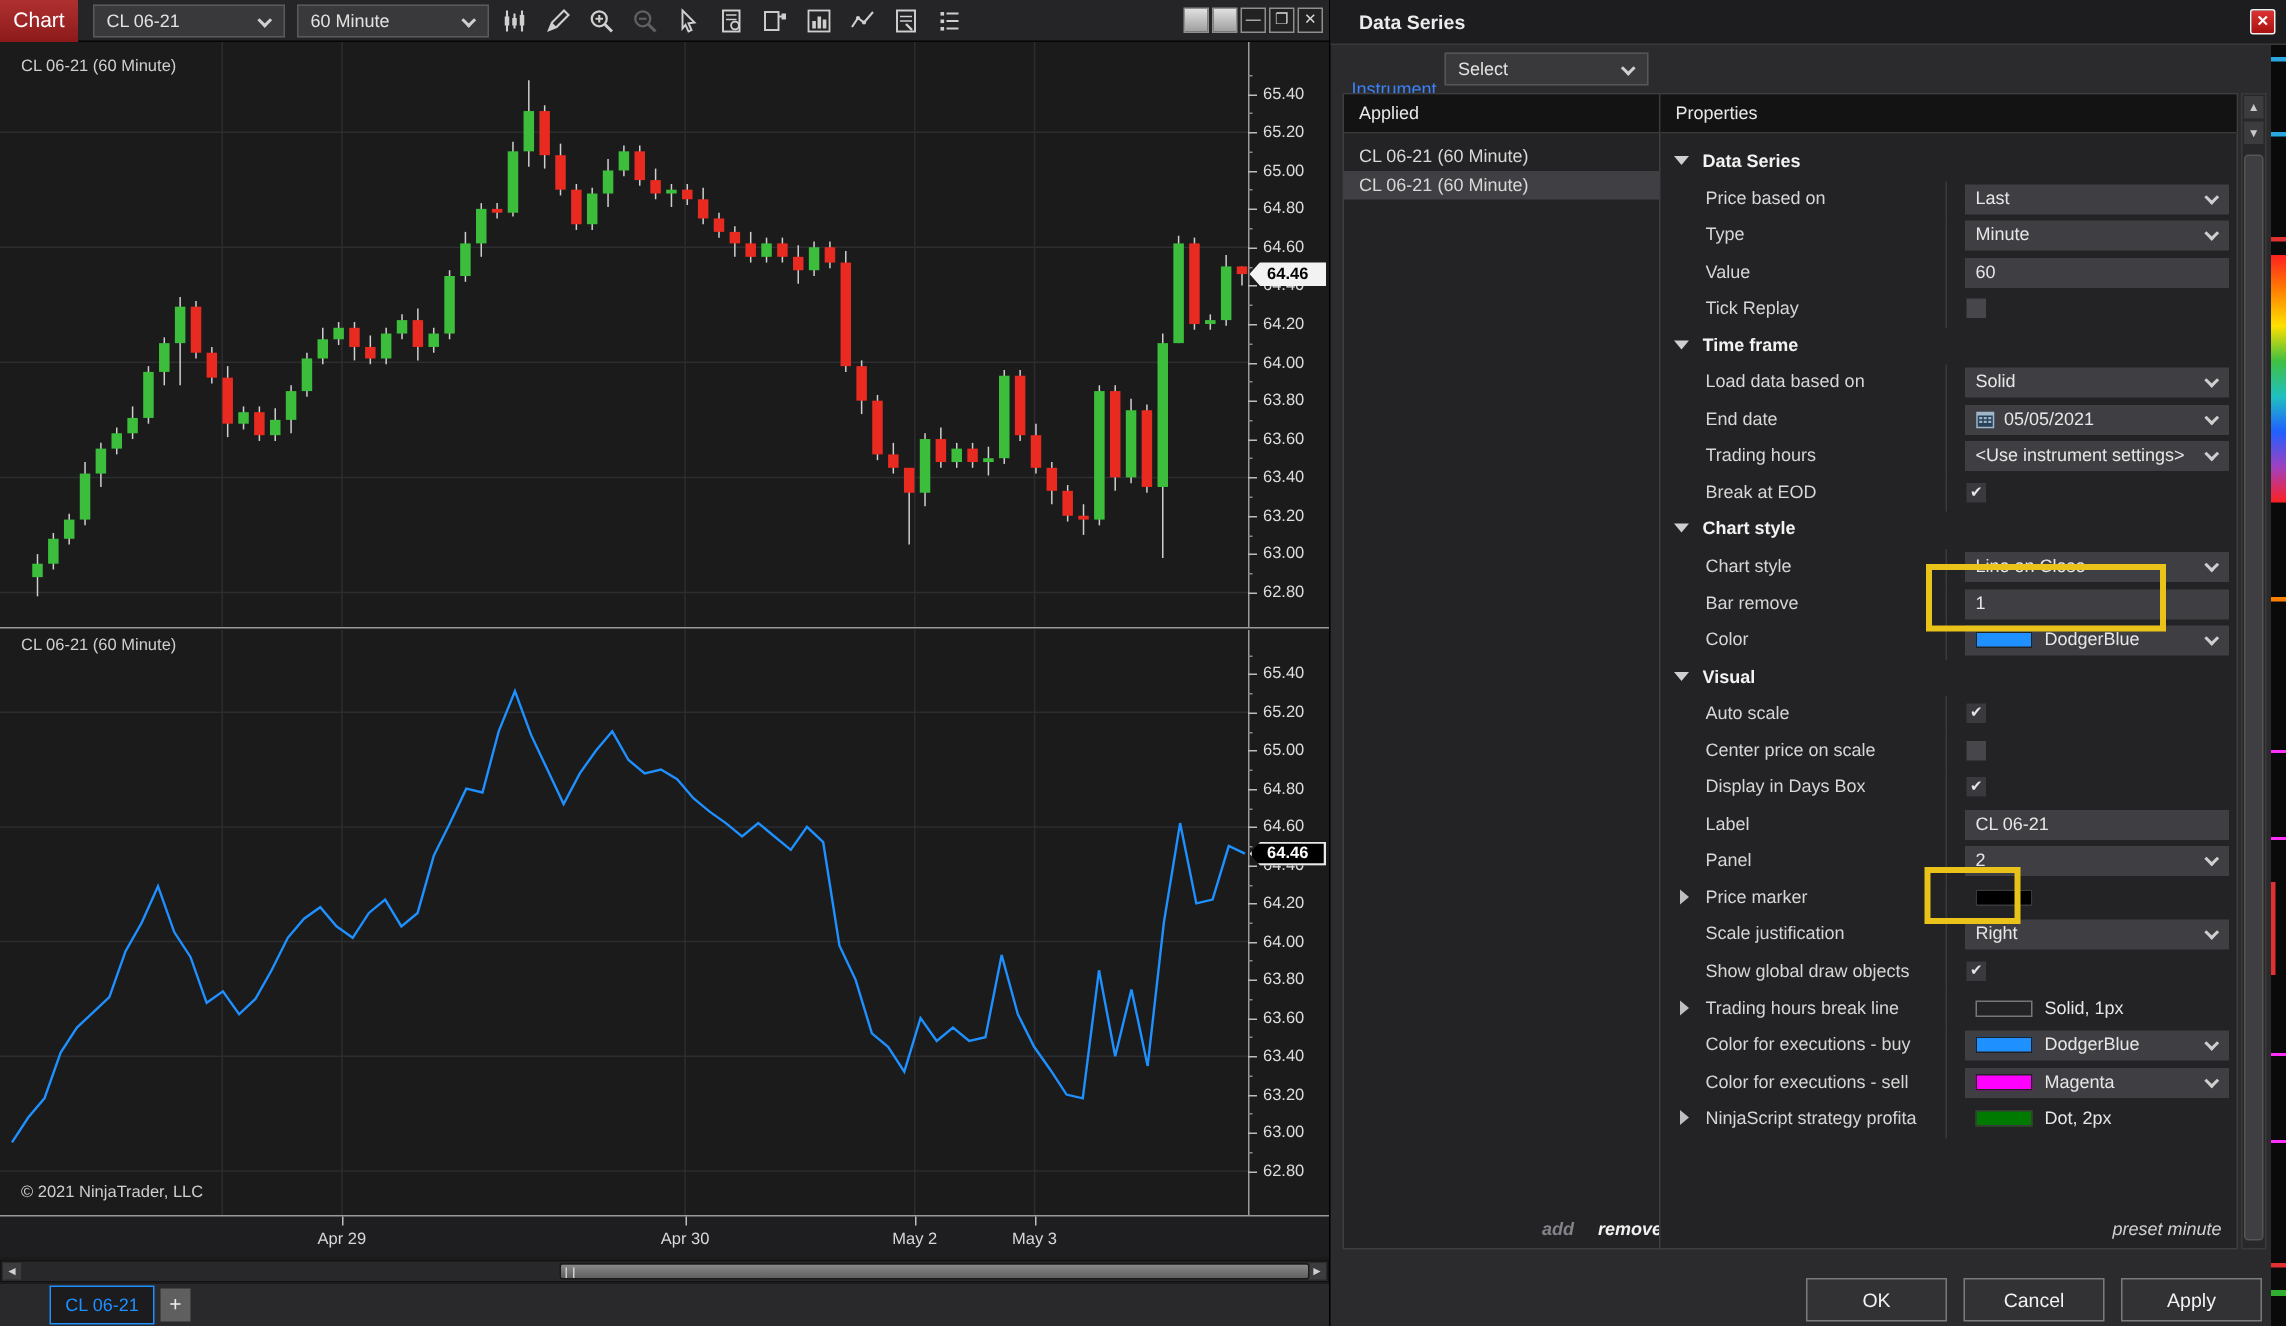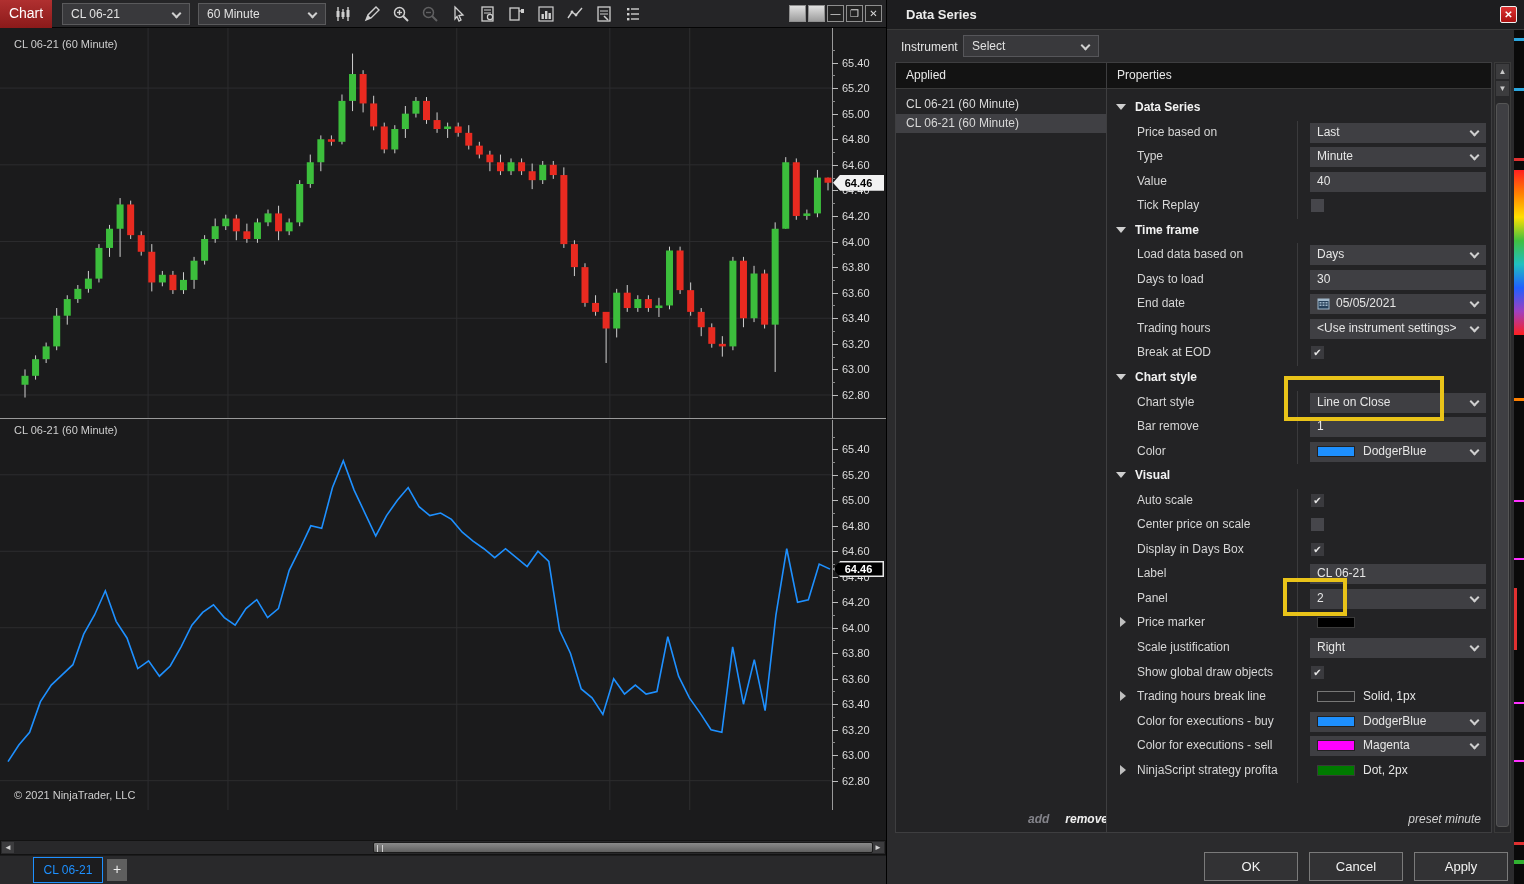--- a/index.html
+++ b/index.html
@@ -57,21 +57,21 @@
   #tab-add { position:absolute; left:107px; top:3px; width:20px; height:22px; background:#5f5f5f; color:#eee;
              font-size:14px; text-align:center; line-height:21px; }
 
   
   #dialog { position:absolute; left:886px; top:0; width:638px; height:884px; background:#2b2b2d; border-left:1px solid #000; }
   #dlg-titlebar { position:absolute; left:0; top:0; width:638px; height:30px; background:#1d1d1f; border-bottom:1px solid #3a3a3a; }
   #dlg-title { position:absolute; left:19px; top:7px; font-size:13px; font-weight:600; color:#ececec; }
   #dlg-close { position:absolute; right:8px; top:6px; width:17px; height:17px; background:linear-gradient(#d33,#a11);
                border:1px solid #f0f0f0; border-radius:2px; color:#fff; font-size:10px; font-weight:bold;
                line-height:15px; text-align:center; }
-  #inst-label { position:absolute; left:14px; top:40px; color:#e5e5e5; }
+  #inst-label { position:absolute; left:14px; top:52px; color:#3b82f6; }
   #inst-dd { position:absolute; left:76px; top:35px; width:136px; height:22px; background:#39393c; border:1px solid #56565a;
              color:#e2e2e2; line-height:20px; padding-left:8px; }
   #inst-dd .chev { position:absolute; right:9px; top:6px; }
 
   .dlg-box { position:absolute; top:62px; background:#232325; border:1px solid #3e3e40; }
   #applied-box { left:8px; width:214px; height:771px; }
   #props-box { left:219px; width:386px; height:771px; }
   .box-hdr { height:26px; background:#131313; border-bottom:1px solid #3a3a3a; color:#e8e8e8; line-height:25px; padding-left:10px; }
   .applied-item { height:19px; line-height:19px; padding-left:10px; color:#d8d8d8; white-space:nowrap; }
   .applied-item.selected { background:#404044; }
@@ -501,20 +501,30 @@
         <div class="axis-label" style="top: 752.686px;">62.80</div>
         <div class="axis-tick minor" style="top: 739.941px;"></div>
         <div class="price-marker light" style="top: 154.721px;">64.46</div>
         <div class="price-marker dark" style="top: 541.118px;">64.46</div>
       </div>
 
     <div class="panel-label" style="top:38px;">CL 06-21 (60 Minute)</div>
     <div class="panel-label" style="top:424px;">CL 06-21 (60 Minute)</div>
     <div id="copyright">© 2021 NinjaTrader, LLC</div>
 
+    <div id="time-axis">
+        <div class="t-tick" style="left: 227.968px;"></div>
+        <div class="t-label" style="left: 227.968px;">Apr 29</div>
+        <div class="t-tick" style="left: 456.768px;"></div>
+        <div class="t-label" style="left: 456.768px;">Apr 30</div>
+        <div class="t-tick" style="left: 609.856px;"></div>
+        <div class="t-label" style="left: 609.856px;">May 2</div>
+        <div class="t-tick" style="left: 689.728px;"></div>
+        <div class="t-label" style="left: 689.728px;">May 3</div>
+      </div>
 
     <div id="hscroll">
       <div class="hs-arrow" style="left:1px;">◄</div>
       <div class="hs-arrow" style="right:1px;">►</div>
       <div id="hs-thumb">
           <div id="hs-grip"></div>
         </div>
     </div>
 
     <div id="tab-bar">
@@ -559,40 +569,35 @@
             <div class="widget"><span>Last</span><span class="chev"></span></div>
           </div>
           <div class="prow">
             <span class="col-div"></span>
             <span class="lbl">Type</span>
             <div class="widget"><span>Minute</span><span class="chev"></span></div>
           </div>
           <div class="prow">
             <span class="col-div"></span>
             <span class="lbl">Value</span>
-            <div class="widget"><span>40</span></div>
+            <div class="widget"><span>60</span></div>
           </div>
           <div class="prow">
             <span class="col-div"></span>
             <span class="lbl">Tick Replay</span>
             <div class="cbox"></div>
           </div>
           <div class="prow section">
             <span class="tri-down"></span>
             <span class="lbl">Time frame</span>
           </div>
           <div class="prow">
             <span class="col-div"></span>
             <span class="lbl">Load data based on</span>
-            <div class="widget"><span>Days</span><span class="chev"></span></div>
-          </div>
-          <div class="prow">
-            <span class="col-div"></span>
-            <span class="lbl">Days to load</span>
-            <div class="widget"><span>30</span></div>
+            <div class="widget"><span>Solid</span><span class="chev"></span></div>
           </div>
           <div class="prow">
             <span class="col-div"></span>
             <span class="lbl">End date</span>
             <div class="widget"><span class="cal-icon"><svg width="13" height="13" viewBox="0 0 13 13">
                   <rect x="0.5" y="1.5" width="12" height="11" fill="#9fb6c8"></rect>
                   <rect x="1.5" y="4" width="10" height="7.5" fill="#27415a"></rect>
                   <g fill="#9fb6c8">
                     <rect x="2.5" y="5" width="2" height="1.5"></rect>
                     <rect x="5.5" y="5" width="2" height="1.5"></rect>

